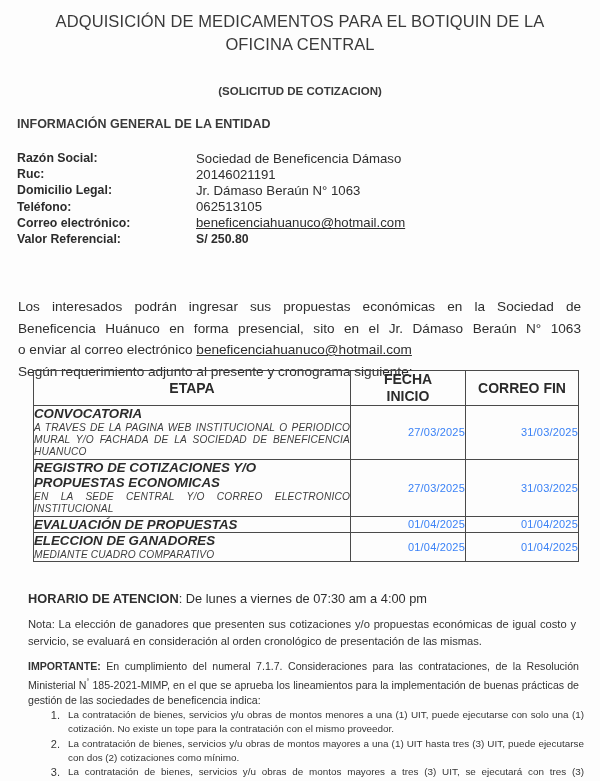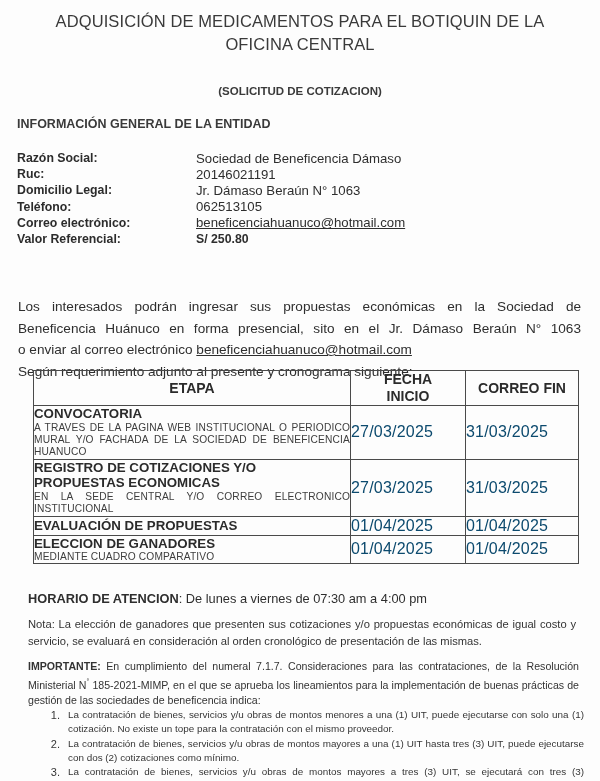--- a/index.html
+++ b/index.html
@@ -128,39 +128,40 @@
   .th-cell {
     text-align: center;
     font-weight: bold;
     font-size: 14px;
     color: #2b2b2b;
     padding: 5px 2px 5px;
     line-height: 17px;
   }
   .etapa-cell {
     padding: 3px 5px 3px 6px;
+    font-style: italic;
   }
   .etapa-title {
     font-weight: bold;
     font-size: 13.3px;
     color: #2b2b2b;
     line-height: 15.5px;
   }
   .etapa-sub {
     font-size: 10.2px;
     color: #3d3d3d;
     line-height: 12.4px;
     text-align: justify;
     text-align-last: left;
     letter-spacing: 0.15px;
   }
   .date-cell {
-    text-align: left;
-    font-size: 16px;
-    color: #0c4a6e;
+    text-align: right;
+    font-size: 11px;
+    color: #3b82f6;
     letter-spacing: 0.2px;
   }
 
   
   .horario {
     position: absolute;
     left: 28px;
     top: 591px;
     font-size: 12.8px;
     color: #2e2e2e;

